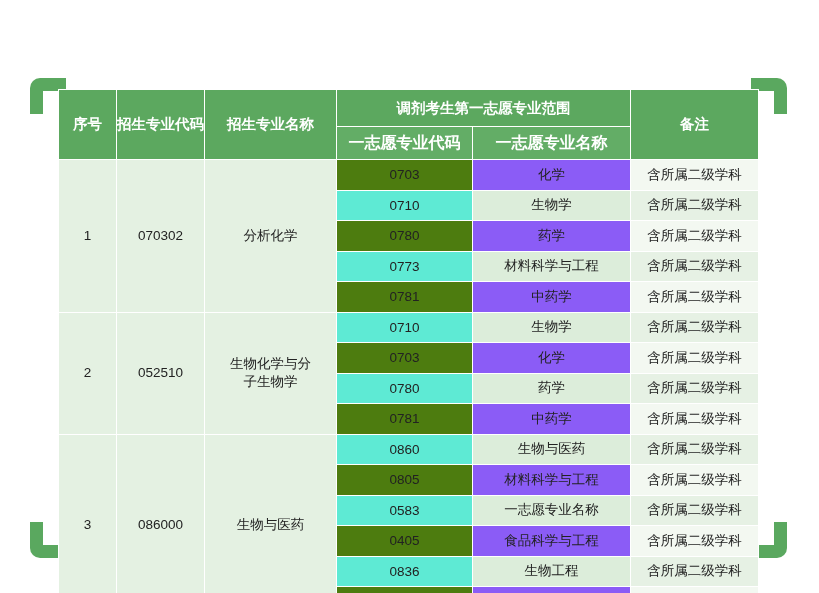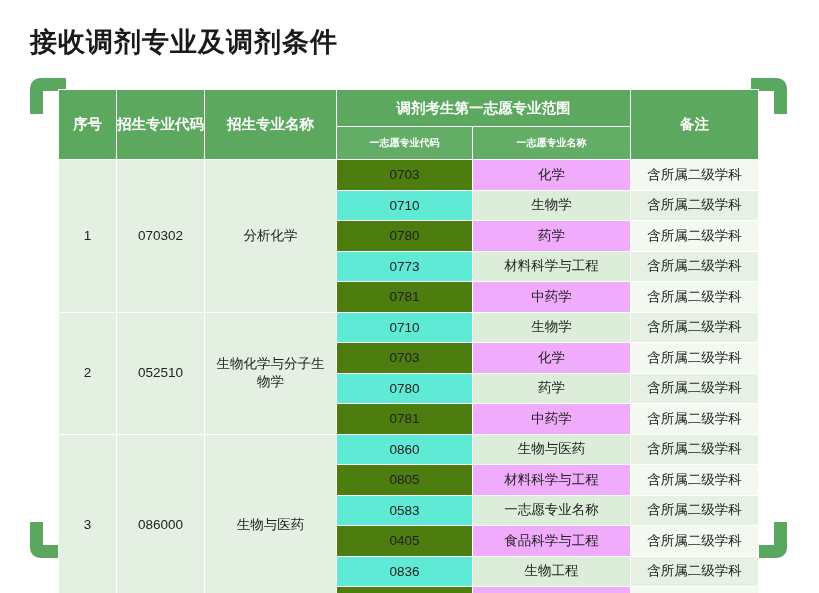--- a/index.html
+++ b/index.html
@@ -83,50 +83,49 @@
   }
   thead th {
     background: #5ca85f;
     color: #ffffff;
     font-weight: bold;
     font-size: 14.5px;
     line-height: 1.25;
   }
   thead th.sub {
     background: #63ad66;
-    font-size: 10px;
+    font-size: 16px;
     height: 32px;
     margin-left: 24px;
   }
   thead th.top {
     height: 36px;
   }
   tbody td {
     height: 29.5px;
     border: 1px solid #ffffff;
   }
   td.idx, td.code, td.name {
     background: #e4f1e2;
     font-size: 13.5px;
     line-height: 1.35;
   }
   td.zcode-even { background: #4d7c0f; }
   td.zcode-odd  { background: #5eead4; }
-  td.zname-even { background: #f0abfc; }
+  td.zname-even { background: #8b5cf6; }
   td.zname-odd  { background: #dcedda; }
   td.remark-even { background: #f3f8f1; }
   td.remark-odd  { background: #e6f1e4; }
-  td.name { padding: 0 6px; margin-top: 36px; }
+  td.name { padding: 0 20px; margin-top: 36px; }
 </style>
 </head>
 <body>
 
 <div class="page">
 
-  <div class="title">接收调剂专业及调剂条件</div>
 
   <div class="frame">
     <div class="corner tl"></div>
     <div class="corner tr"></div>
     <div class="corner bl"></div>
     <div class="corner br"></div>
     <div class="corner-inner tl"></div>
     <div class="corner-inner tr"></div>
     <div class="corner-inner bl"></div>
     <div class="corner-inner br"></div>

